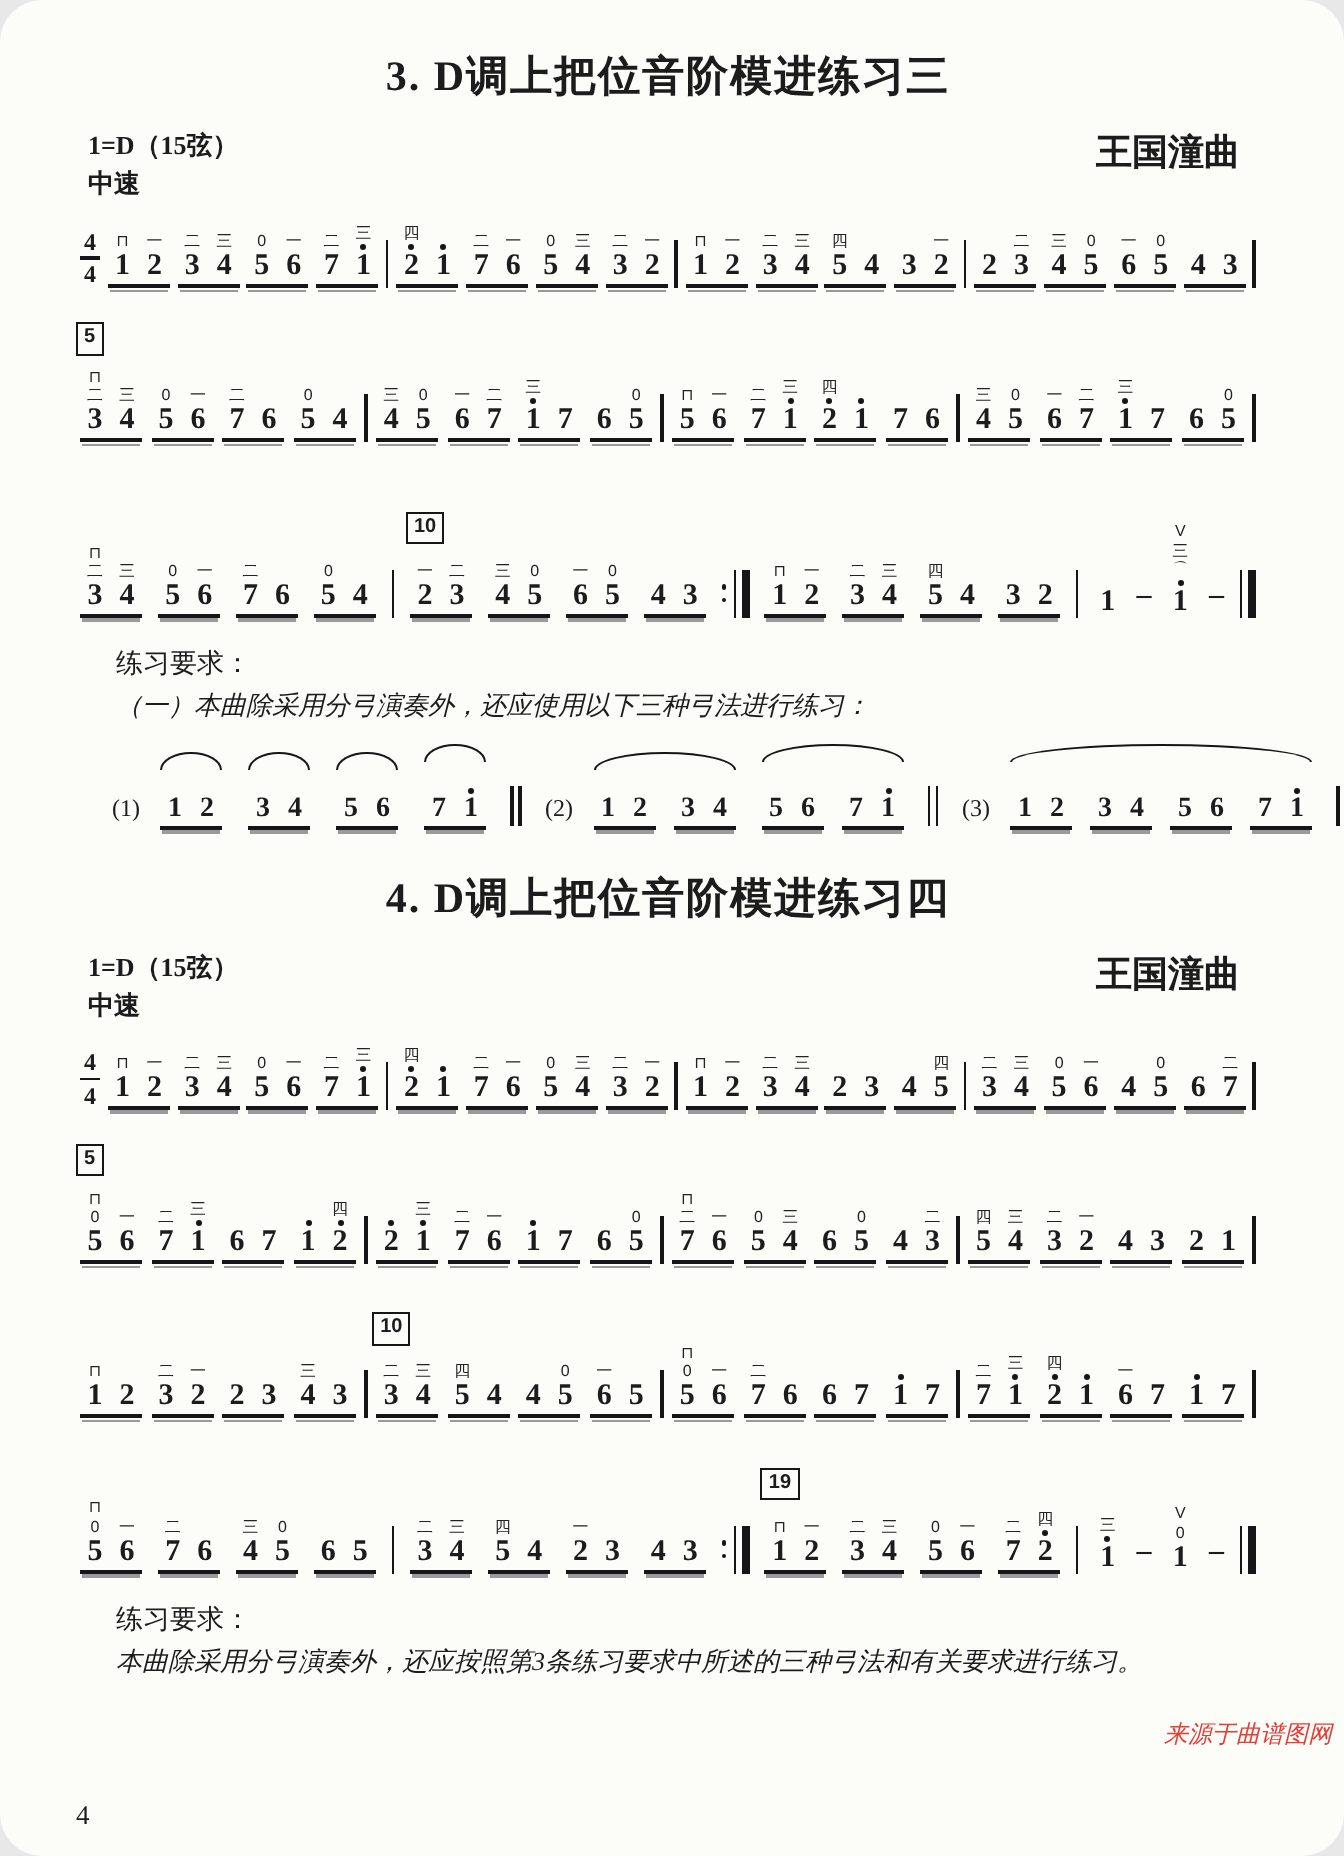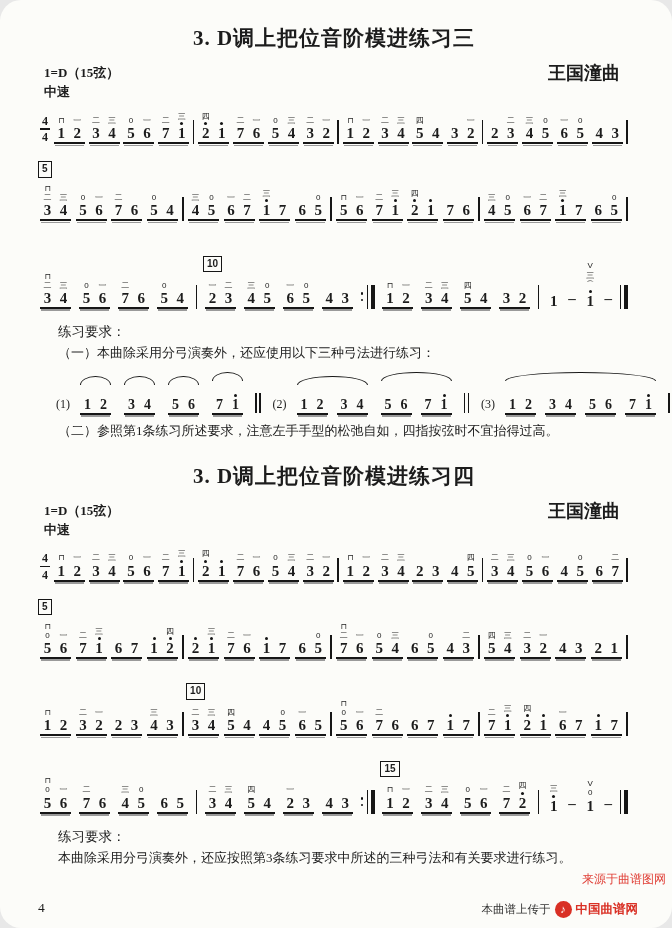--- a/index.html
+++ b/index.html
@@ -5,21 +5,21 @@
   html,body{margin:0;padding:0;background:#e8e8e8;}
   .page{
     width:672px;height:928px;box-sizing:border-box;margin:0 auto;position:relative;overflow:hidden;
     background:#fcfcf9;color:#1c1c1c;
     padding:14px 44px 8px 40px;
     font-family:"Liberation Serif","DejaVu Serif",serif;
     border-radius:21px;
   }
   .title{text-align:center;font-size:21px;font-weight:bold;letter-spacing:1px;margin:10px 0 12px;}
   .title2{margin-top:20px;}
-  .meta{display:flex;justify-content:space-between;align-items:center;font-size:13px;font-weight:bold;margin:0 8px 1px 4px;height:18px;}
+  .meta{display:flex;justify-content:space-between;align-items:flex-start;font-size:13px;font-weight:bold;margin:0 8px 1px 4px;height:18px;}
   .composer{font-size:18px;}
   .tempo{font-size:13px;font-weight:bold;margin:0 0 0 4px;height:17px;}
 
   
   .mline{display:flex;justify-content:space-between;align-items:flex-end;padding-top:10px;margin-bottom:14px;}
   .mline.hasbox{padding-top:26px;}
   .note{display:flex;flex-direction:column;align-items:center;min-width:13px;position:relative;}
   .marks{display:flex;flex-direction:column;align-items:center;justify-content:flex-end;
          font-family:"Liberation Sans","DejaVu Sans",sans-serif;font-size:8px;line-height:1.15;
          min-height:11px;margin-bottom:1px;color:#222;}
@@ -36,41 +36,41 @@
   .rpt .dots{display:flex;flex-direction:column;gap:4px;margin-right:1px;}
   .rpt .dots i{width:2.5px;height:2.5px;background:#161616;border-radius:50%;}
   .ts{display:flex;flex-direction:column;align-items:center;font-weight:bold;font-size:12px;line-height:1;gap:1.5px;margin-bottom:1px;}
   .ts .tsline{width:10px;height:1.3px;background:#161616;}
   .dash{font-weight:bold;font-size:15px;line-height:1;margin-bottom:3px;}
   .mbox{position:absolute;top:-23px;left:-3px;border:1.2px solid #161616;padding:0 3px;
         font:bold 10px/1.45 "Liberation Sans","DejaVu Sans",sans-serif;white-space:nowrap;}
 
   
   .req-title{font-weight:normal;font-size:13.5px;margin:4px 0 2px 18px;}
-  .req p{font-size:13px;line-height:1.6;margin:2px 0;text-indent:18px;}
+  .req p{font-size:13px;line-height:1.6;margin:2px 0;text-indent:18px;font-style:italic;}
 
   
   .bowrow{display:flex;align-items:flex-end;gap:12px;margin:8px 0 6px 16px;}
   .bowex{display:flex;align-items:flex-end;gap:7px;}
   .bowex .lbl{font-size:12px;margin-bottom:3px;}
   .slurunit{display:flex;gap:9px;position:relative;padding:10px 3px 0;}
   .slurunit::before{content:"";position:absolute;left:3px;right:3px;top:0;height:8px;
     border:1.3px solid #161616;border-bottom:none;border-radius:50% 50% 0 0 / 100% 100% 0 0;}
   .bowex .dig{font-size:14px;}
   .dbl{height:20px;margin:0 0 2px 2px;}
   .dbl span{width:1.5px;background:#161616;}
 
   
   .pageno{position:absolute;left:38px;bottom:12px;font-size:13.5px;}
   .upload{position:absolute;right:34px;bottom:10px;display:flex;align-items:center;gap:4px;font-size:11.5px;color:#333;}
   .logo{width:17px;height:17px;border-radius:50%;background:#d93025;color:#fff;display:flex;
         align-items:center;justify-content:center;font-size:11px;line-height:1;}
   .brand{color:#d93025;font-weight:bold;font-size:12.5px;}
-  .sidewm{position:absolute;right:6px;bottom:40px;color:#e04038;font-size:12px;
-          font-family:"Liberation Sans","DejaVu Sans",sans-serif;}
+  .sidewm{position:absolute;right:6px;bottom:52px;color:#e04038;font-size:12px;
+          font-family:"Liberation Sans","DejaVu Sans",sans-serif;font-style:italic;}
 </style>
 </head>
 <body>
 
 <div class="page">
 
   <section>
     <h1 class="title">3. D调上把位音阶模进练习三</h1>
     <div class="meta">
       <span>1=D（15弦）</span>
@@ -866,26 +866,25 @@
                   <div class="odot"></div>
                   <span class="dig">1</span>
                 </div>
               </div>
             </div>
             <div class="dbl">
               <span></span>
             </div>
           </div>
         </div>
-      <p>（二）参照第1条练习所述要求，注意左手手型的松弛自如，四指按弦时不宜抬得过高。</p>
     </div>
   </section>
 
   <section>
-    <h1 class="title title2">3. D调上把位音阶模进练习四</h1>
+    <h1 class="title title2">4. D调上把位音阶模进练习四</h1>
     <div class="meta">
       <span>1=D（15弦）</span>
       <span class="composer">王国潼曲</span>
     </div>
     <div class="tempo">中速</div>
 
     <div class="mline">
         <div class="ts">
           <span>4</span>
           <div class="tsline"></div>
@@ -1633,21 +1632,21 @@
         <div class="rpt">
           <span class="dots">
             <i></i>
             <i></i>
           </span>
           <span class="thin"></span>
           <span class="thick"></span>
         </div>
         <div class="grp">
           <div class="note">
-            <span class="mbox">15</span>
+            <span class="mbox">19</span>
             <div class="marks">
               <span>⊓</span>
             </div>
             <span class="dig">1</span>
           </div>
           <div class="note">
             <div class="marks">
               <span>一</span>
             </div>
             <span class="dig">2</span>
@@ -1720,18 +1719,13 @@
       </div>
 
     <div class="req">
       <div class="req-title">练习要求：</div>
       <p>本曲除采用分弓演奏外，还应按照第3条练习要求中所述的三种弓法和有关要求进行练习。</p>
     </div>
   </section>
 
   <div class="pageno">4</div>
   <div class="sidewm">来源于曲谱图网</div>
-  <div class="upload">
-    <span>本曲谱上传于</span>
-    <span class="logo">♪</span>
-    <span class="brand">中国曲谱网</span>
-  </div>
 </div>
 
 </body></html>

